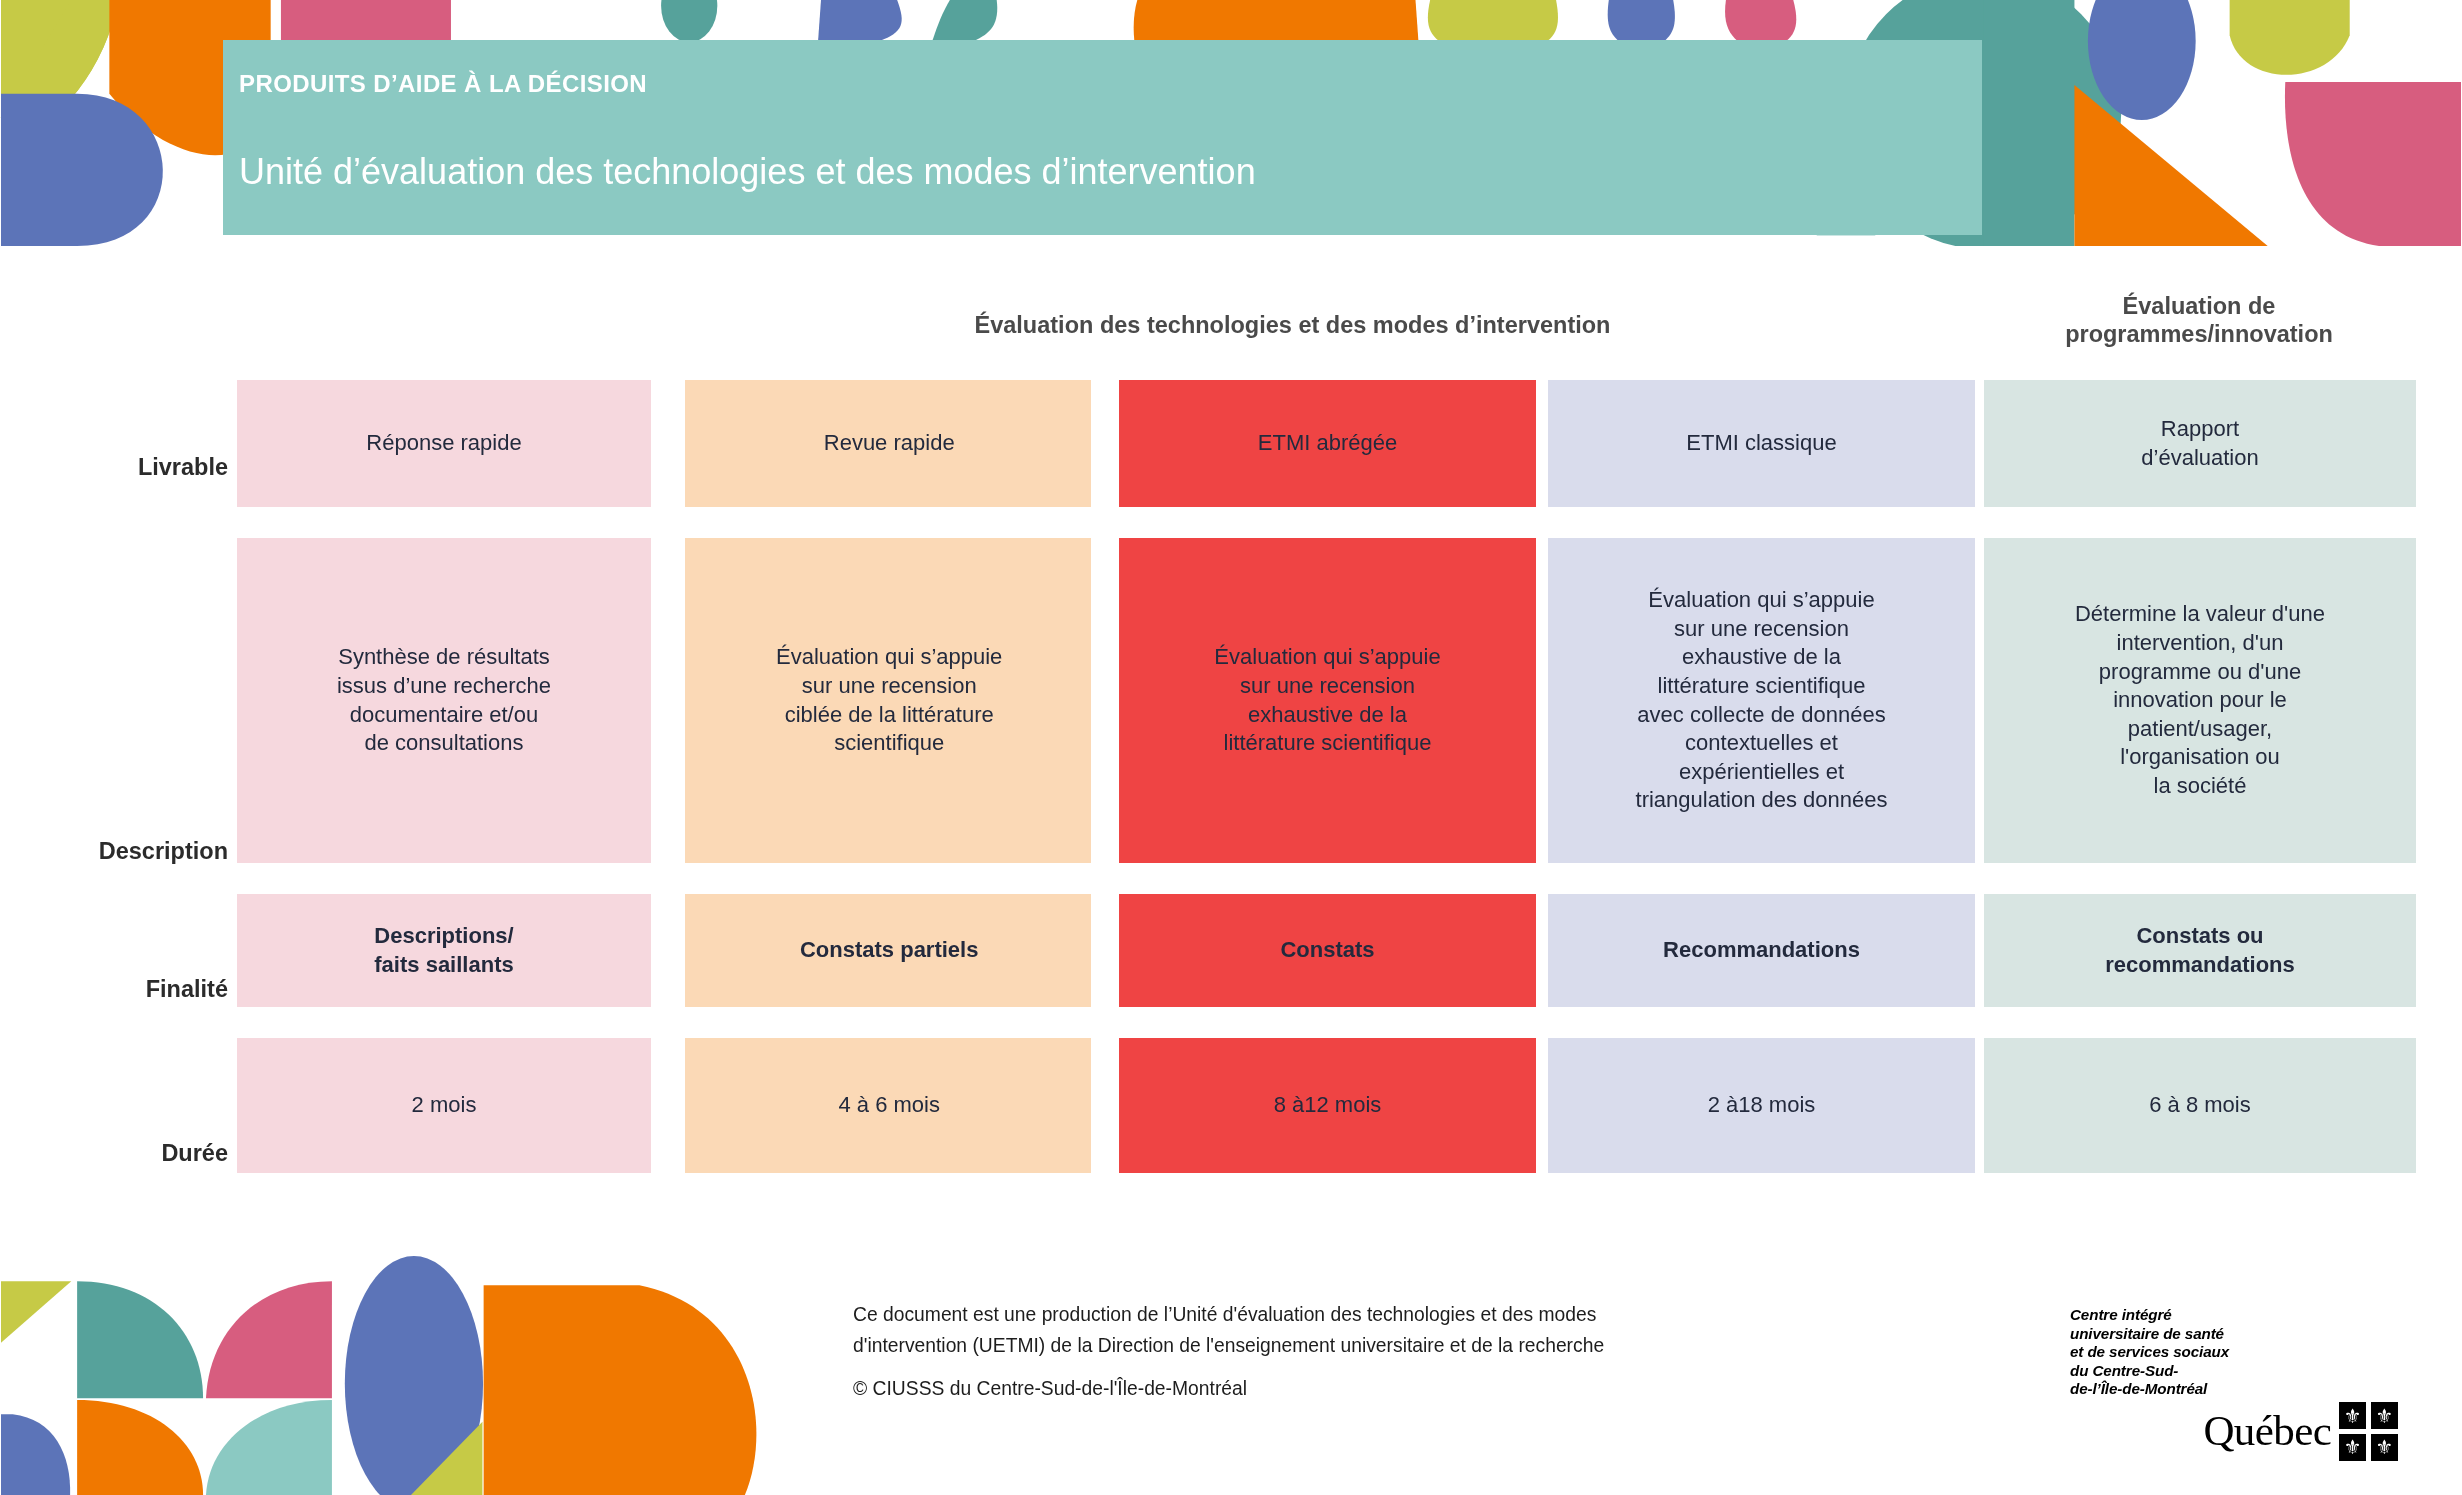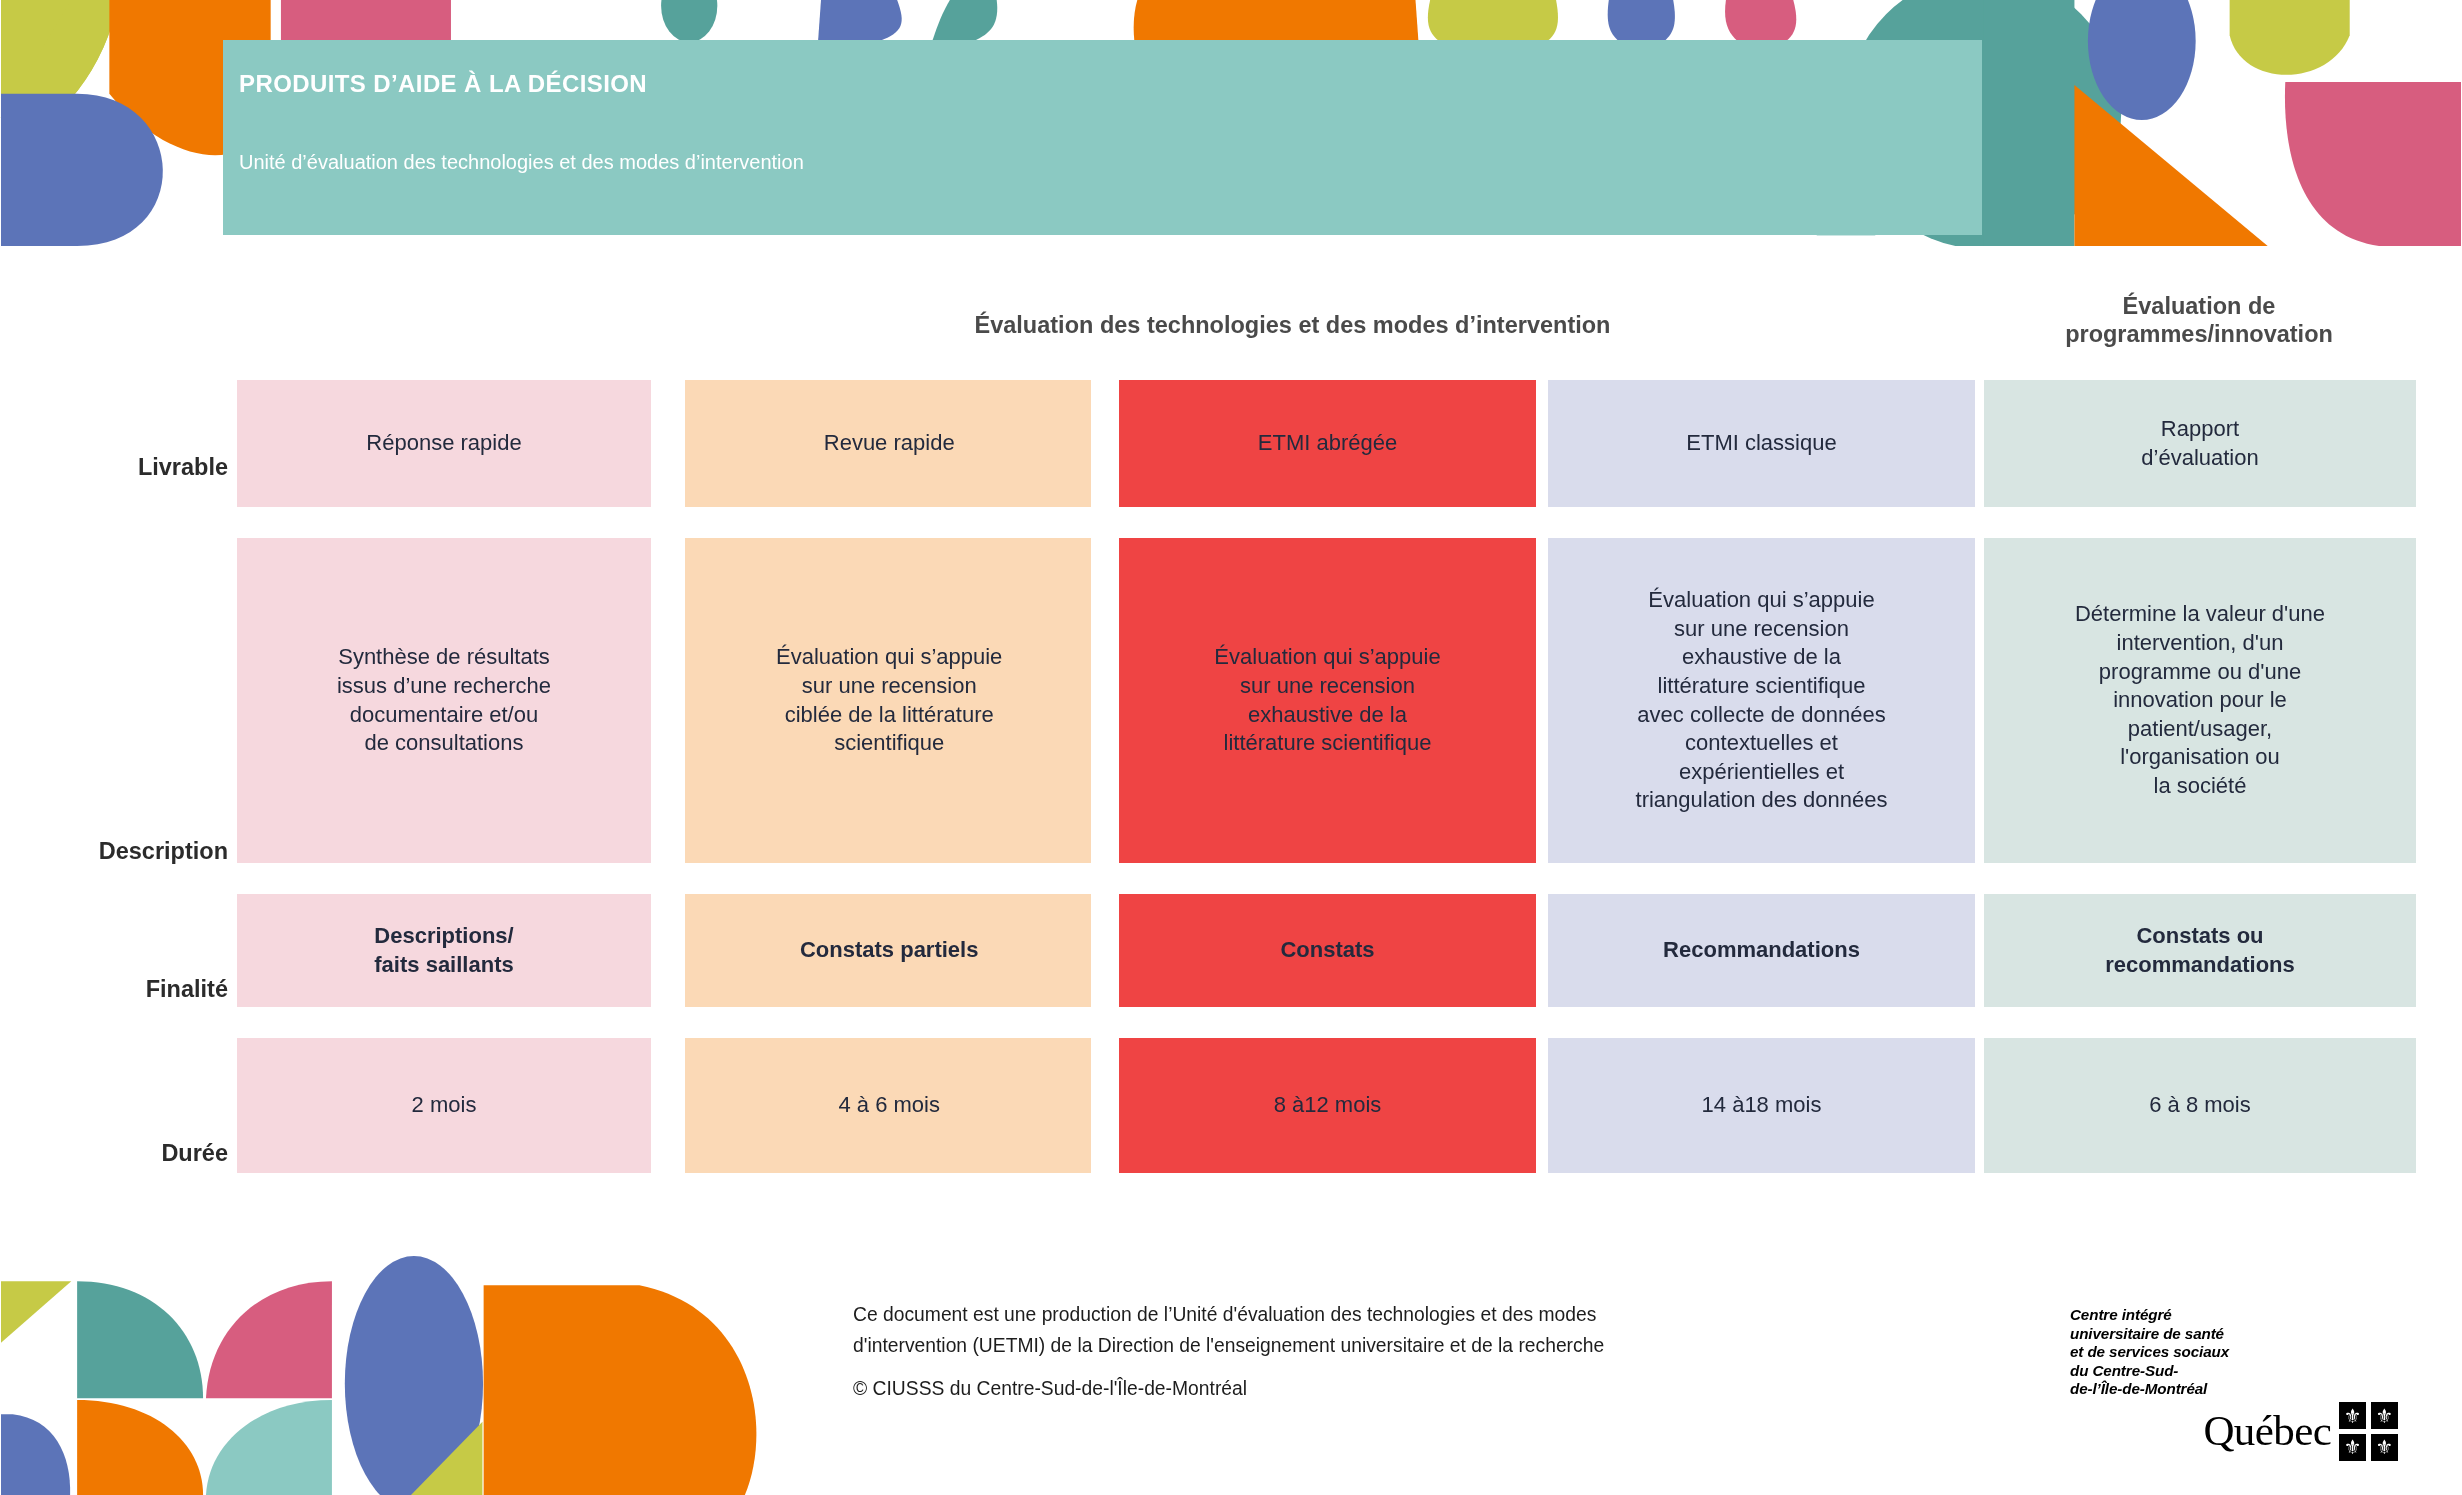--- a/index.html
+++ b/index.html
@@ -48,21 +48,21 @@
     font-weight: bold;
     letter-spacing: 0.4px;
     white-space: nowrap;
   }
   #header-subtitle {
     position: absolute;
     left: 239px;
     top: 151px;
     z-index: 6;
     color: #ffffff;
-    font-size: 20px;
+    font-size: 36px;
     font-weight: normal;
     white-space: nowrap;
     text-align: center;
   }
 
   
   #table-area {
     position: absolute;
     left: 0;
     top: 258px;
@@ -269,21 +269,21 @@
 
   <div class="cell bold r2 c0 t0">Descriptions/<br>faits saillants</div>
   <div class="cell bold r2 c1 t1">Constats partiels</div>
   <div class="cell bold r2 c2 t2">Constats</div>
   <div class="cell bold r2 c3 t3">Recommandations</div>
   <div class="cell bold r2 c4 t4">Constats ou<br>recommandations</div>
 
   <div class="cell r3 c0 t0">2 mois</div>
   <div class="cell r3 c1 t1">4 à 6 mois</div>
   <div class="cell r3 c2 t2">8 à12 mois</div>
-  <div class="cell r3 c3 t3">14 à18 mois</div>
+  <div class="cell r3 c3 t3">2 à18 mois</div>
   <div class="cell r3 c4 t4">6 à 8 mois</div>
 </div>
 
 <div class="deco-band" id="deco-bottom">
   <svg width="2462" height="246" viewBox="0 0 4200 420" xmlns="http://www.w3.org/2000/svg">
 
     <path d="M0,55 L120,55 L0,160 Z" fill="#c6ca46"></path>
 
     <path d="M130,55 L130,255 L345,255 C345,140 260,55 130,55 Z" fill="#56a29b"></path>
 

